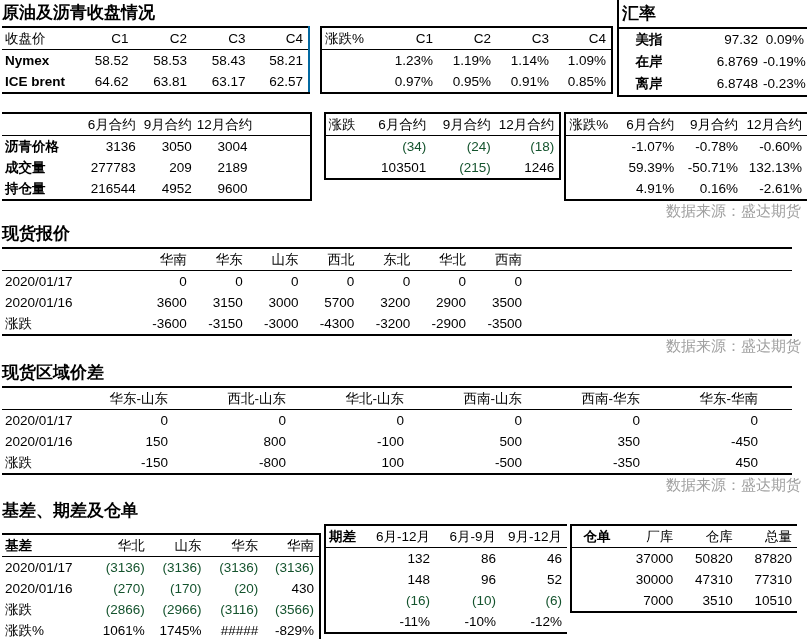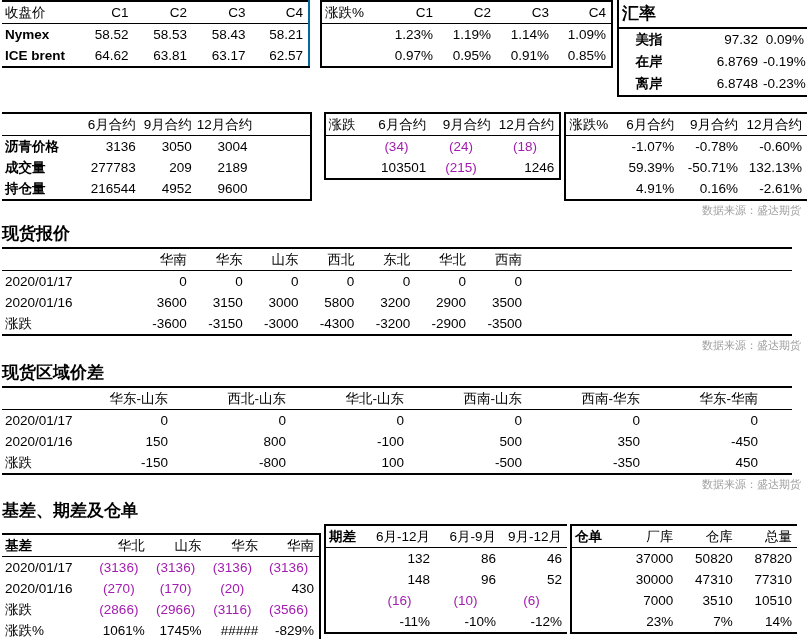--- a/index.html
+++ b/index.html
@@ -6,24 +6,24 @@
   body{
     width:807px;height:639px;overflow:hidden;background:#ffffff;
     font-family:"Liberation Sans","DejaVu Sans",sans-serif;
     font-size:13.5px;color:#000;
   }
   .page{padding-left:2px;}
   .sec-title{font-weight:bold;font-size:17px;height:26px;line-height:26px;white-space:nowrap;}
   table{border-collapse:collapse;table-layout:fixed;}
   td,th{height:21px;line-height:21px;text-align:right;padding:0 5px 0 0;font-weight:normal;white-space:nowrap;overflow:visible;}
   .lbl{text-align:left;padding-left:3px;padding-right:0;}
-  .neg{color:#a21caf;text-align:center;}
+  .neg{color:#14532d;}
   .blk{border-top:2px solid #000;border-bottom:2px solid #000;}
   thead th{border-bottom:1.5px solid #000;}
-  .note{width:799px;text-align:right;color:#a0a0a0;font-size:11px;height:19px;line-height:19px;}
+  .note{width:799px;text-align:right;color:#a0a0a0;font-size:15px;height:19px;line-height:19px;}
   .hrow{display:flex;align-items:flex-start;}
   .row1{display:flex;align-items:flex-start;}
   .left613{width:611px;}
   .t-close{width:308px;border-right:2px solid #0369a1;}
   .t-close .lbl{width:70px;}
   .t-close td.lbl{font-weight:bold;}
   .t-chpct{width:293px;margin-left:10px;border-left:2px solid #000;border-right:2px solid #000;}
   .t-chpct .lbl{width:55px;}
   .fx-wrap{margin-left:4px;border-left:2px solid #000;width:190px;}
   .fx-title{border-bottom:2px solid #000;padding-left:3px;height:27px;line-height:27px;}
@@ -48,30 +48,31 @@
   .t-spread{width:790px;}
   .t-spread .lbl{width:50px;}
   .t-spread .filler{width:24px;}
   #basis-title{margin-top:4px;}
   .row5{display:flex;align-items:flex-start;}
   .t-basis{width:319px;border-right:2px solid #000;margin-top:9px;}
   .t-basis .lbl{width:88px;}
   .t-term{width:243px;margin-left:3px;border-left:2px solid #000;}
   .t-term .lbl{width:40px;}
   .t-wh{width:227px;margin-left:3px;border-left:2px solid #000;}
-  .t-wh .lbl{width:44px;}
+  .t-wh .lbl{width:44px;text-align:center;}
   .bold-lbl th.lbl{font-weight:bold;}
 </style>
 </head>
 <body>
 
 <div class="page">
 
   <div class="row1">
     <div class="left613">
+      <div class="sec-title">原油及沥青收盘情况</div>
       <div class="hrow">
         <table class="blk t-close">
             <thead>
               <tr>
                 <th class="lbl">收盘价</th>
                 <th>C1</th>
                 <th>C2</th>
                 <th>C3</th>
                 <th>C4</th>
               </tr>
@@ -263,21 +264,21 @@
           <td>0</td>
           <td>0</td>
           <td>0</td>
           <td class="filler"></td>
         </tr>
         <tr>
           <td class="lbl">2020/01/16</td>
           <td>3600</td>
           <td>3150</td>
           <td>3000</td>
-          <td>5800</td>
+          <td>5700</td>
           <td>3200</td>
           <td>2900</td>
           <td>3500</td>
           <td class="filler"></td>
         </tr>
         <tr>
           <td class="lbl">涨跌</td>
           <td>-3600</td>
           <td>-3150</td>
           <td>-3000</td>
@@ -440,24 +441,18 @@
             <td>30000</td>
             <td>47310</td>
             <td>77310</td>
           </tr>
           <tr>
             <td class="lbl"></td>
             <td>7000</td>
             <td>3510</td>
             <td>10510</td>
           </tr>
-          <tr>
-            <td class="lbl"></td>
-            <td>23%</td>
-            <td>7%</td>
-            <td>14%</td>
-          </tr>
         </tbody>
       </table>
   </div>
   <div class="note">数据来源：盛达期货</div>
 
 </div>
 
 </body></html>

